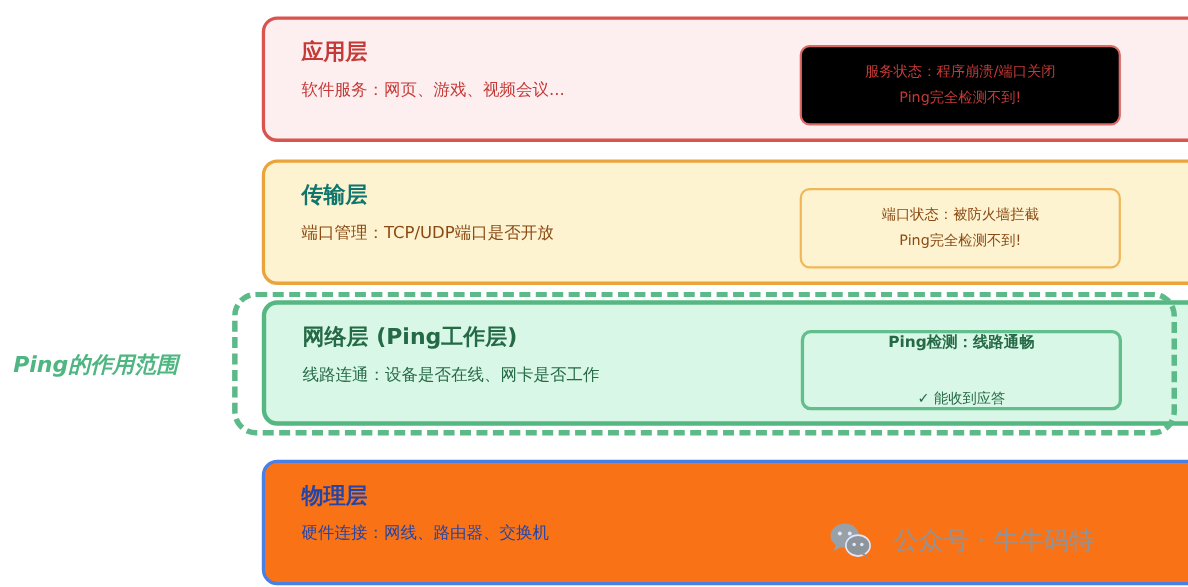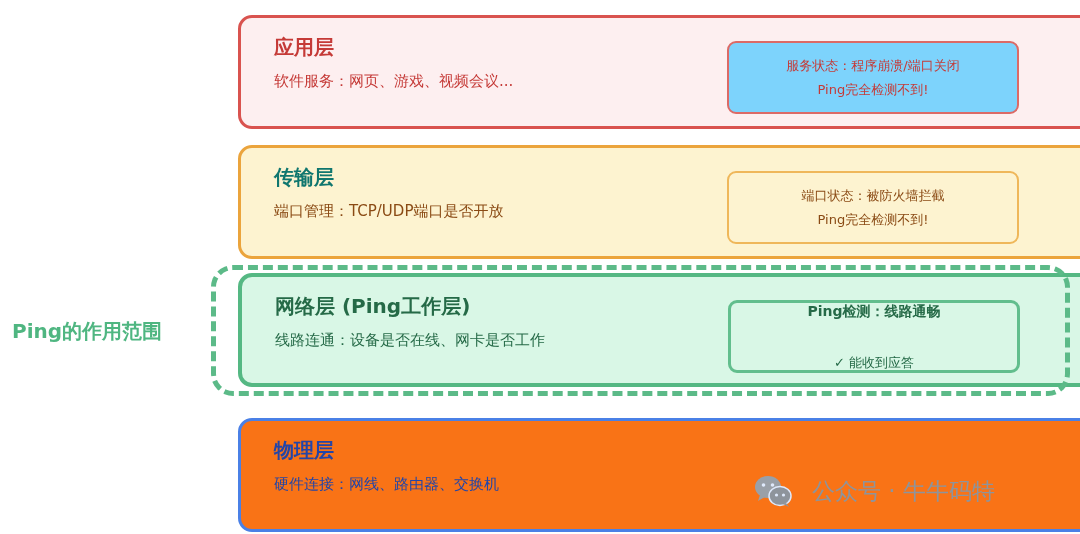--- a/index.html
+++ b/index.html
@@ -56,21 +56,21 @@
       text-align: center;
       font-size: 13px;
       line-height: 24px;
     }
     .status-box .line1, .status-box .line2 { white-space: nowrap; }
 
     
     #layer-app { top: 15px; background: #fdeff0; border-color: #d9534f; }
     #layer-app .layer-title { color: #c53a37; }
     #layer-app .layer-desc { color: #c53a37; }
-    #layer-app .status-box { border-color: #dc6a66; background: #7dd3fc; color: #c53a37; }
+    #layer-app .status-box { border-color: #dc6a66; background: #000000; color: #c53a37; }
 
     
     #layer-transport { top: 145px; background: #fdf3d0; border-color: #eba43c; }
     #layer-transport .layer-title { color: #0f766e; }
     #layer-transport .layer-desc { color: #8a4a14; }
     #layer-transport .status-box { border-color: #efb75a; background: #fdf3d0; color: #8a4a14; }
 
     
     #layer-network { top: 273px; background: #d9f7e6; border-color: #55b883; border-width: 4px; }
     #layer-network .layer-title { color: #256a47; }
@@ -96,20 +96,21 @@
       pointer-events: none;
     }
     #ping-scope-label {
       position: absolute;
       left: 12px;
       top: 318px;
       font-size: 20px;
       font-weight: bold;
       color: #4fb681;
       white-space: nowrap;
+      font-style: italic;
     }
 
     
     #watermark {
       position: absolute;
       left: 753px;
       top: 474px;
       display: flex;
       align-items: center;
       gap: 19px;

